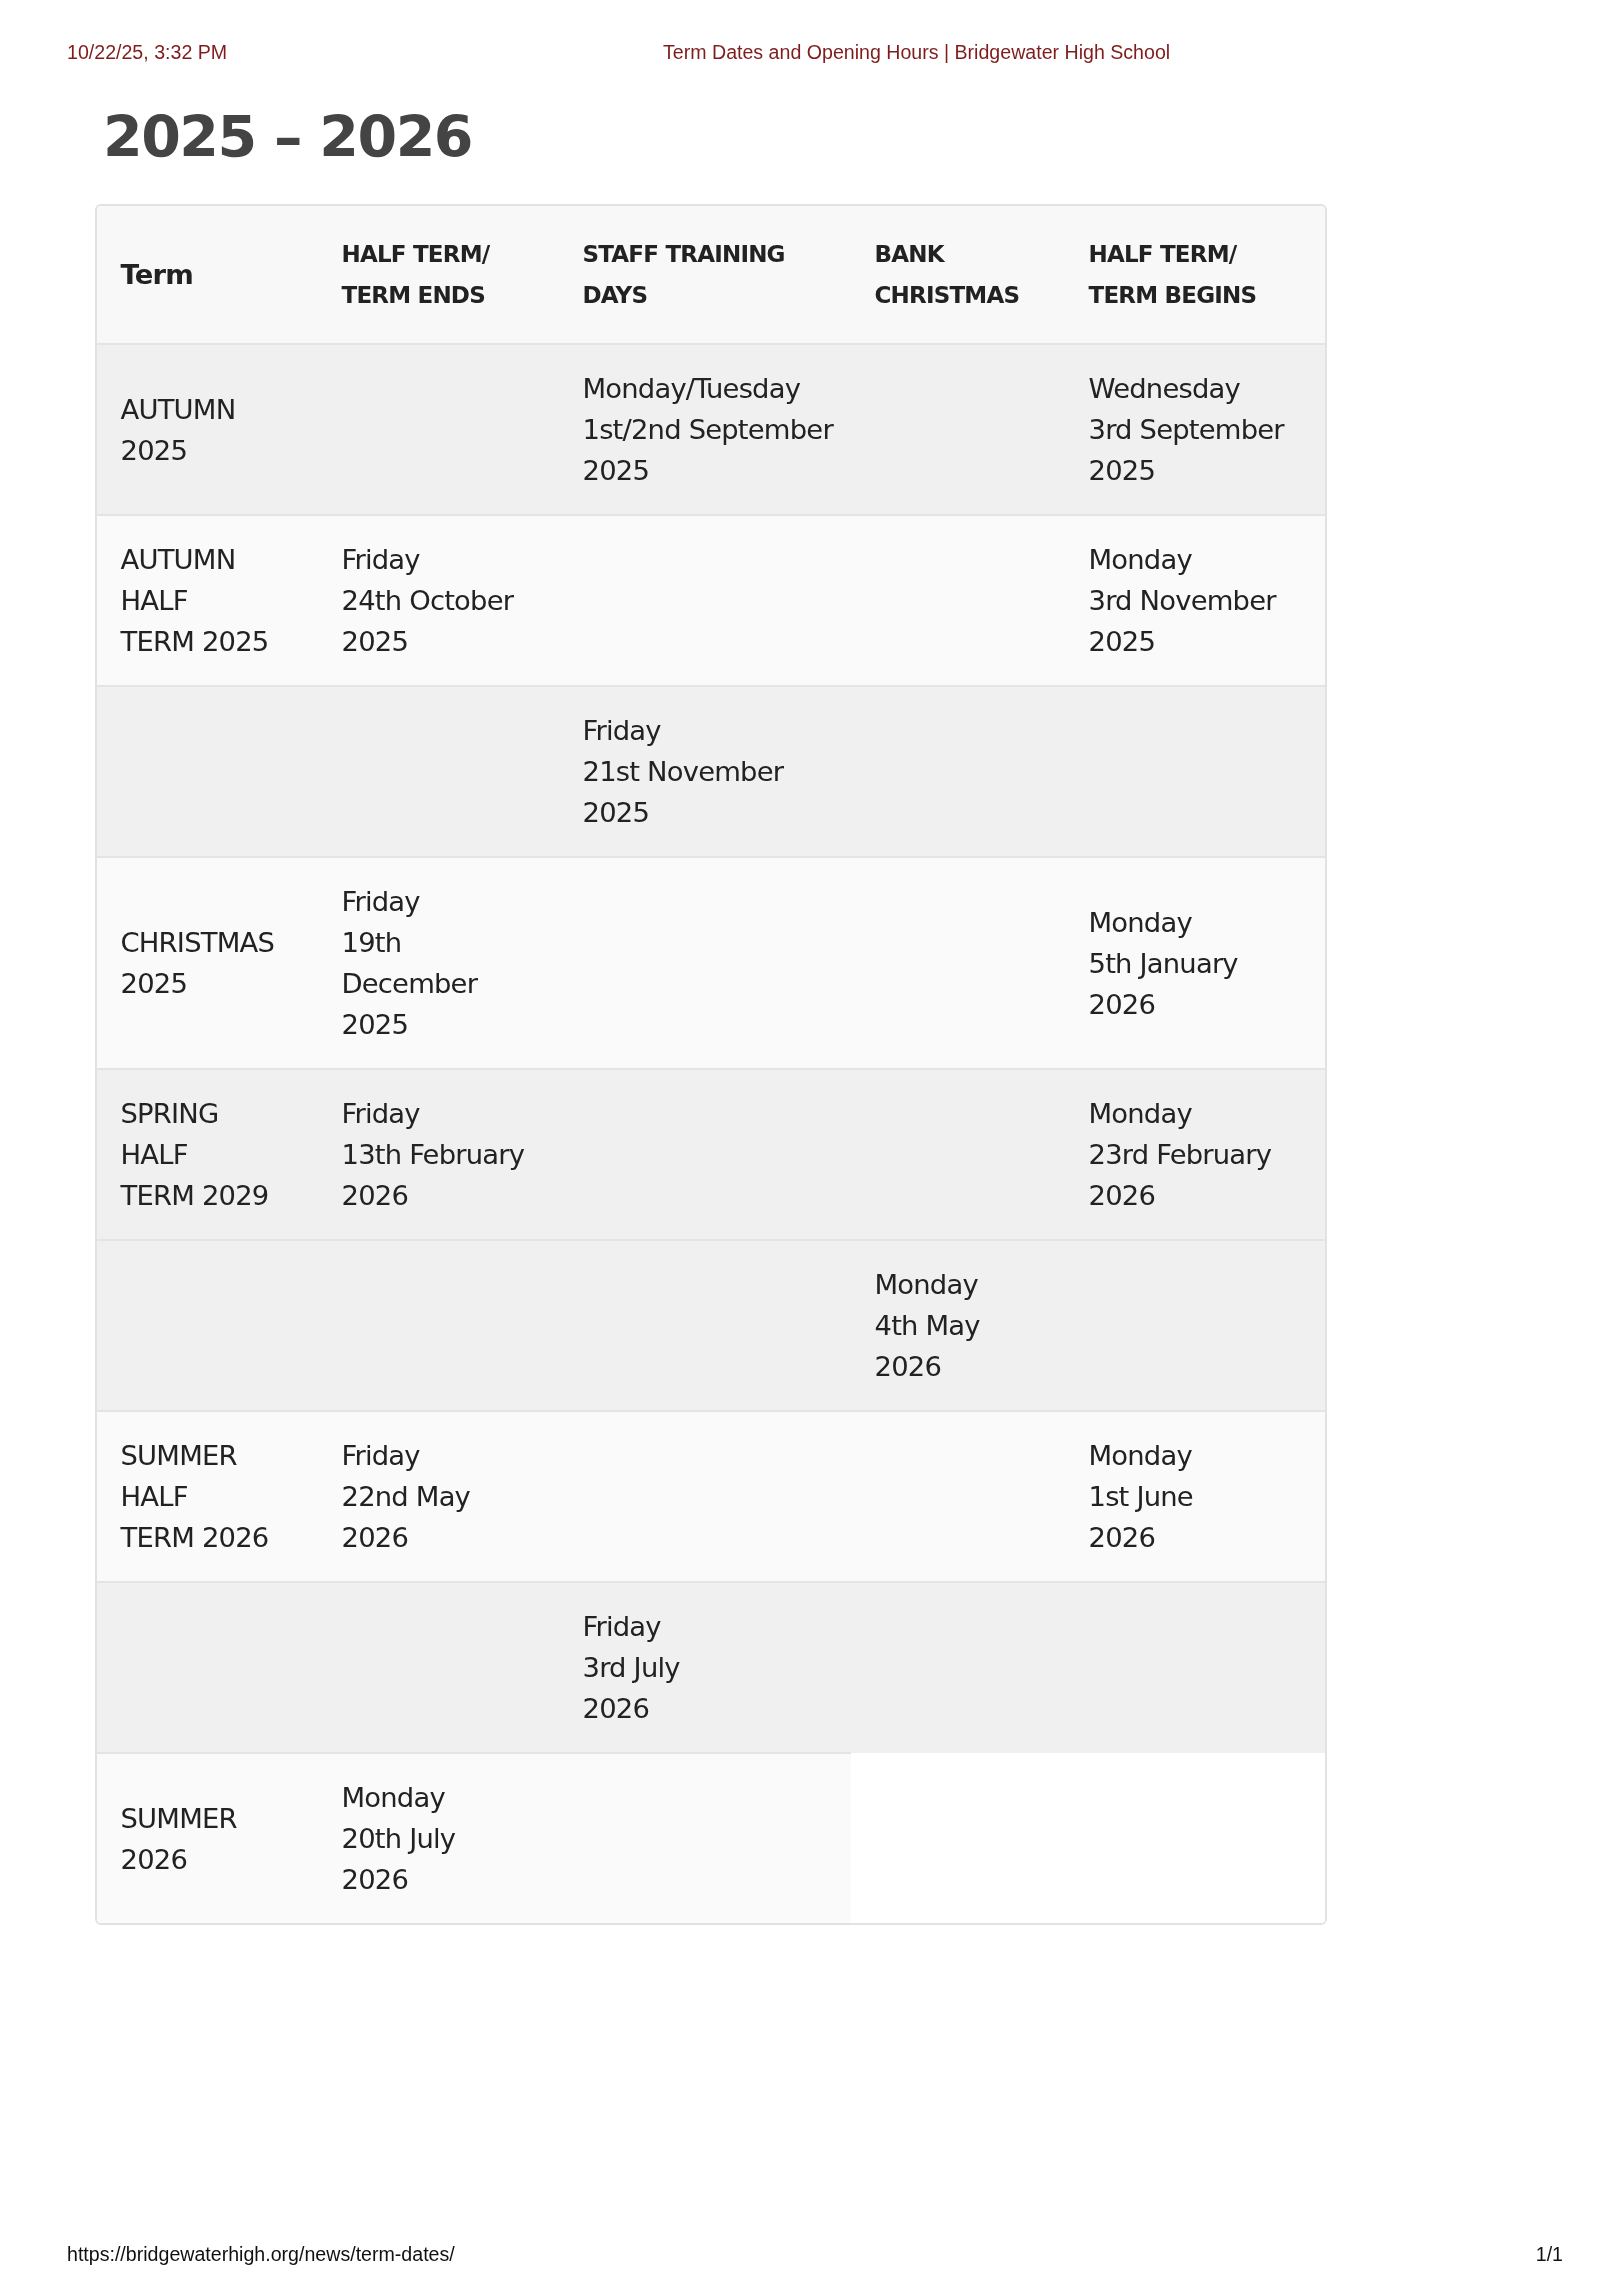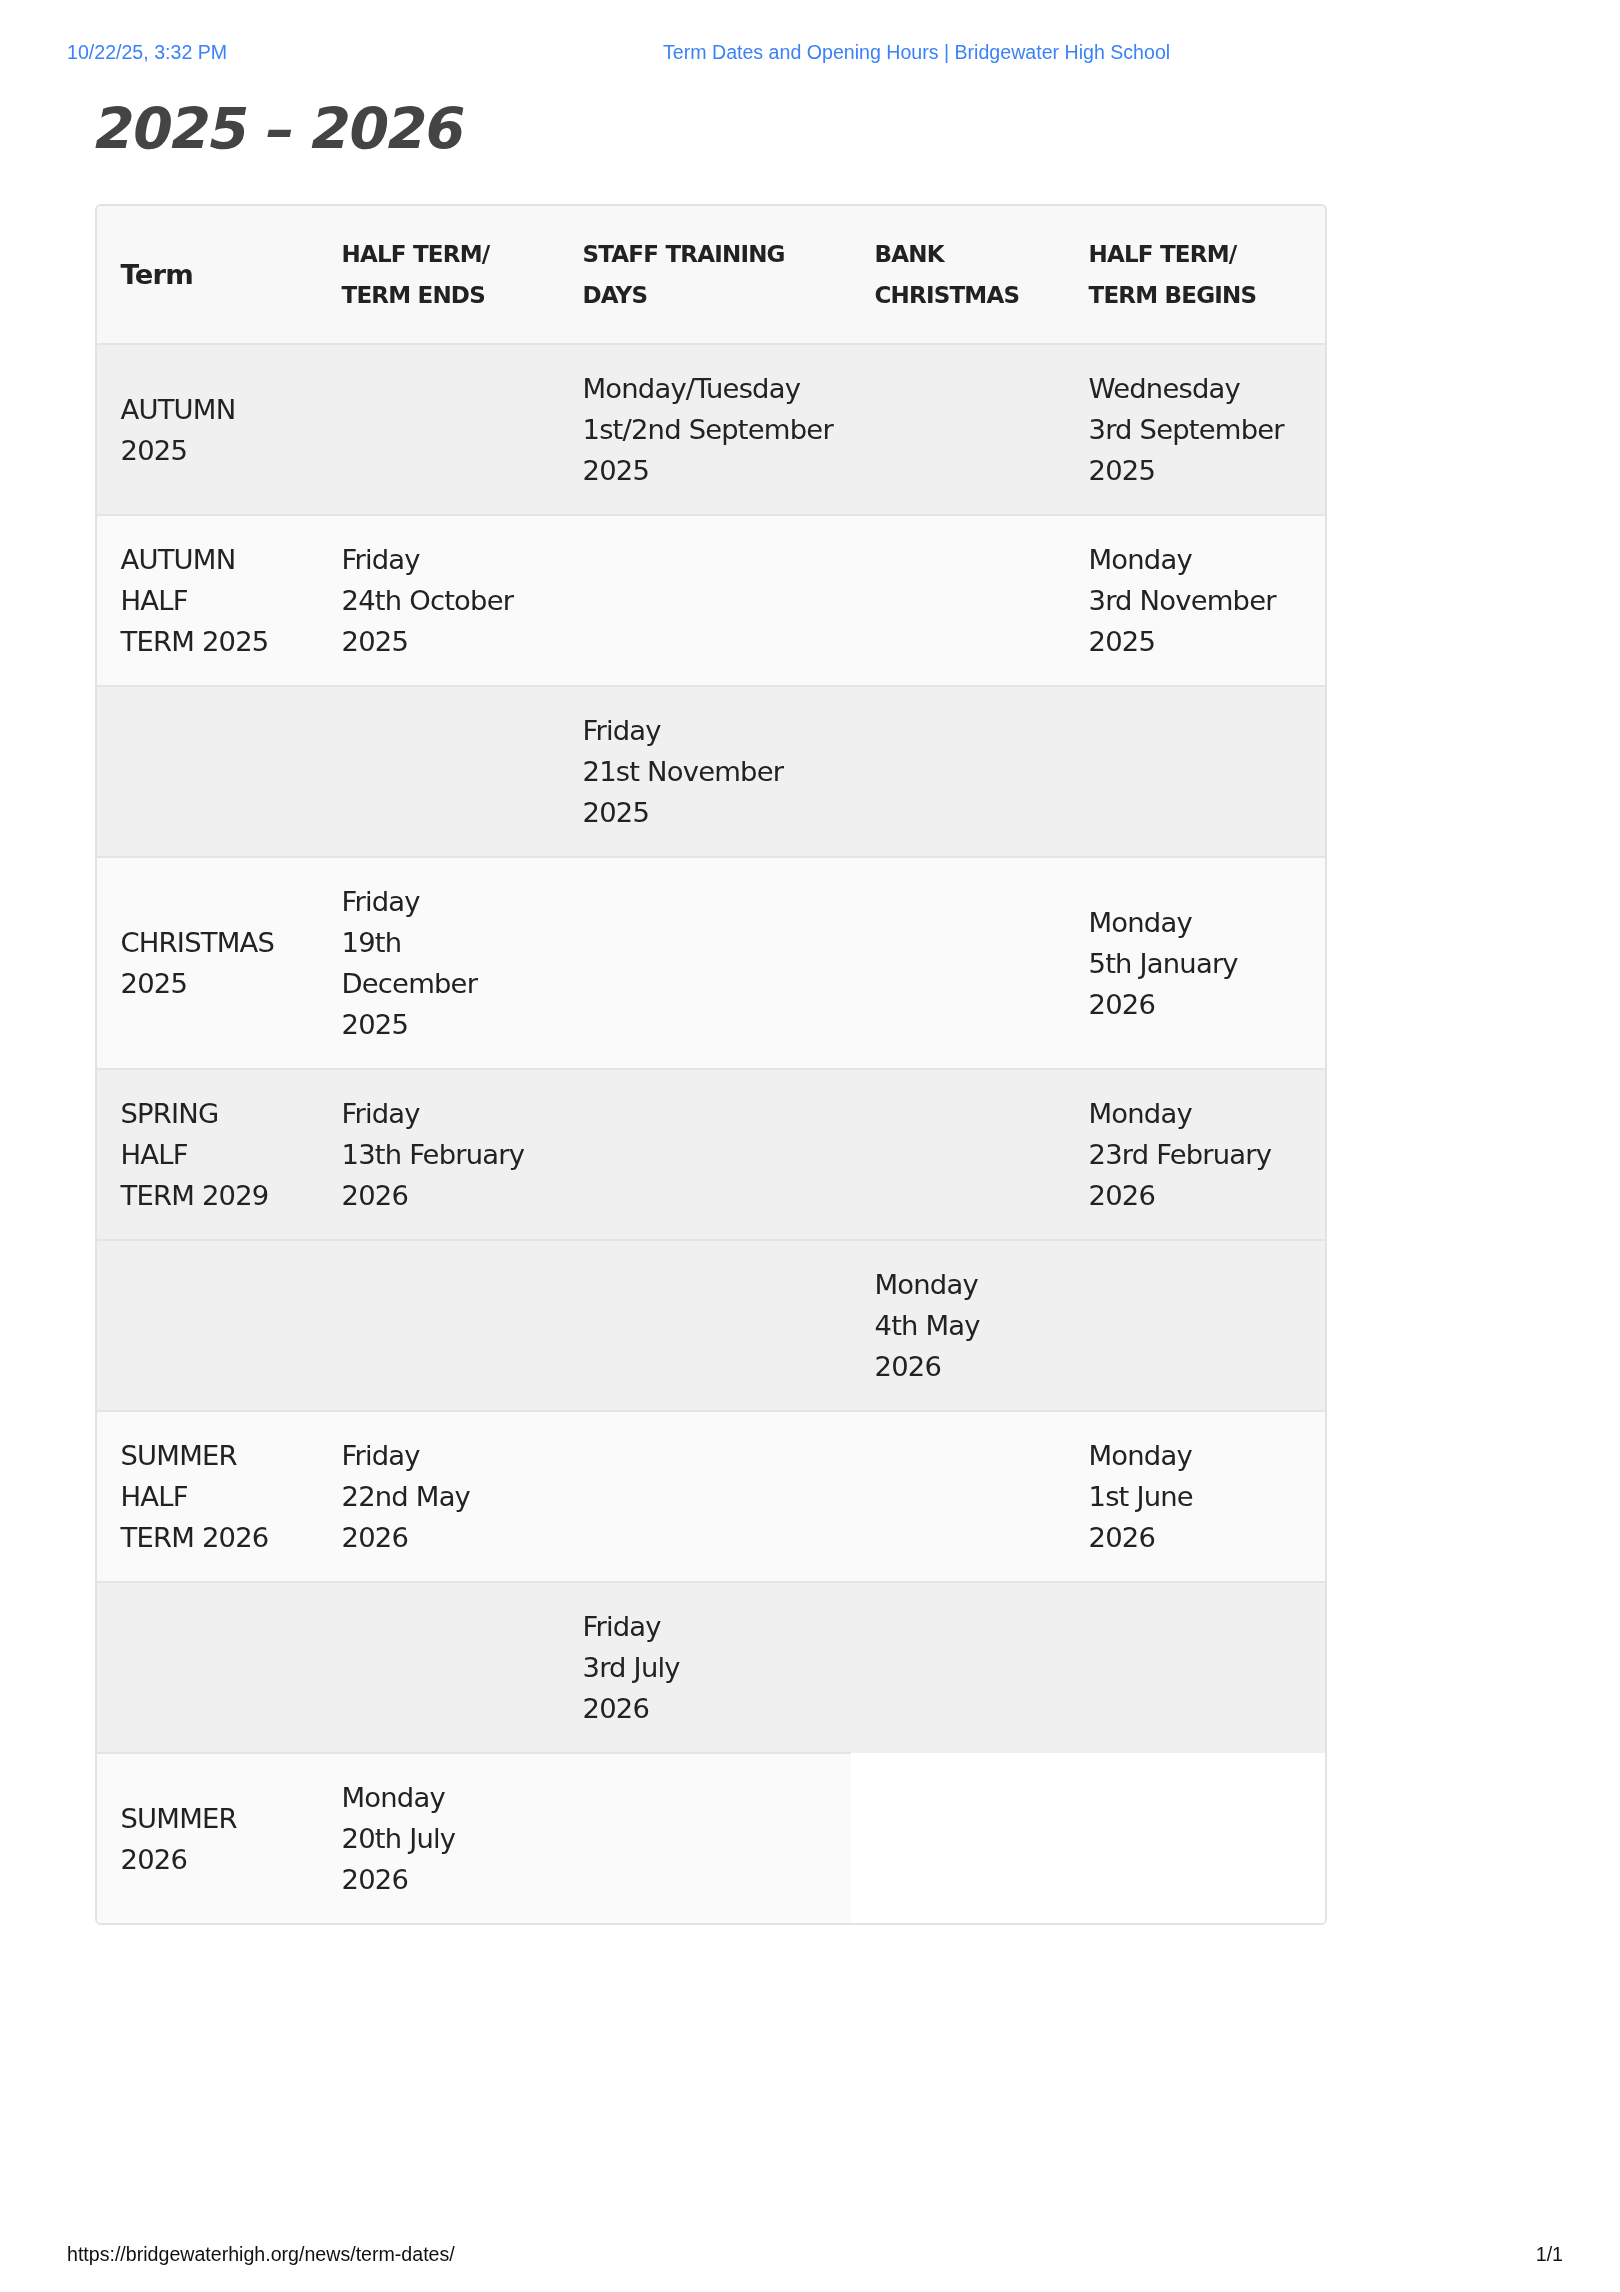--- a/index.html
+++ b/index.html
@@ -1,23 +1,23 @@
 <!DOCTYPE html>
 <html><head>
 <meta charset="utf-8">
 <style>
   html, body { margin: 0; padding: 0; background: #ffffff; }
   body { width: 1620px; height: 2293px; position: relative; overflow: hidden; font-family: "Liberation Sans", sans-serif; color: #222; }
-  .print-header { position: absolute; top: 41px; left: 0; width: 1620px; height: 27.4px; font-family: "Liberation Sans", sans-serif; font-size: 19.6px; color: #3b82f6; }
+  .print-header { position: absolute; top: 41px; left: 0; width: 1620px; height: 27.4px; font-family: "Liberation Sans", sans-serif; font-size: 19.6px; color: #7f1d1d; }
   .print-header .date { position: absolute; left: 67px; top: 0; }
   .print-header .title { position: absolute; left: 663px; top: 0; }
   .print-footer { position: absolute; top: 2243px; left: 0; width: 1620px; font-size: 19.6px; color: #111; }
   .print-footer .url { position: absolute; left: 67px; }
   .print-footer .page { position: absolute; right: 57px; }
-  h1.page-title { position: absolute; left: 95px; top: 96px; margin: 0; font-family: "DejaVu Sans", sans-serif; font-weight: bold; font-size: 57px; letter-spacing: -1.5px; color: #444; font-style: italic; }
+  h1.page-title { position: absolute; left: 95px; top: 96px; margin: 8px; font-family: "DejaVu Sans", sans-serif; font-weight: bold; font-size: 57px; letter-spacing: -1.5px; color: #444; }
   .table-wrap { position: absolute; left: 95px; top: 204px; width: 1228px; border: 2px solid #e2e2e2; border-radius: 5.9px; overflow: hidden; background: #ffffff; }
   table { border-collapse: collapse; width: 100%; table-layout: fixed; font-family: "DejaVu Sans", sans-serif; font-size: 27.4px; line-height: 41px; color: #222; letter-spacing: -0.8px; }
   col.c1 { width: 221px; } col.c2 { width: 241px; } col.c3 { width: 292px; } col.c4 { width: 214px; } col.c5 { width: 261px; }
   th { text-align: left; font-weight: bold; background: #f7f8f7; padding: 0 11.8px 0 23.5px; height: 137px; vertical-align: middle; font-size: 23px; }
   th.term-h { font-size: 27.4px; }
   td { padding: 0 11.8px 0 23.5px; vertical-align: middle; white-space: pre-line; border-top: 2px solid #e4e4e4; }
   tr.odd td { background: #f0f0f0; height: 169px; }
   tr.even td { background: #fafafa; height: 169px; }
   tr.tall td { height: 210px; }
   td.blank { background: #ffffff !important; border-top: none; }

